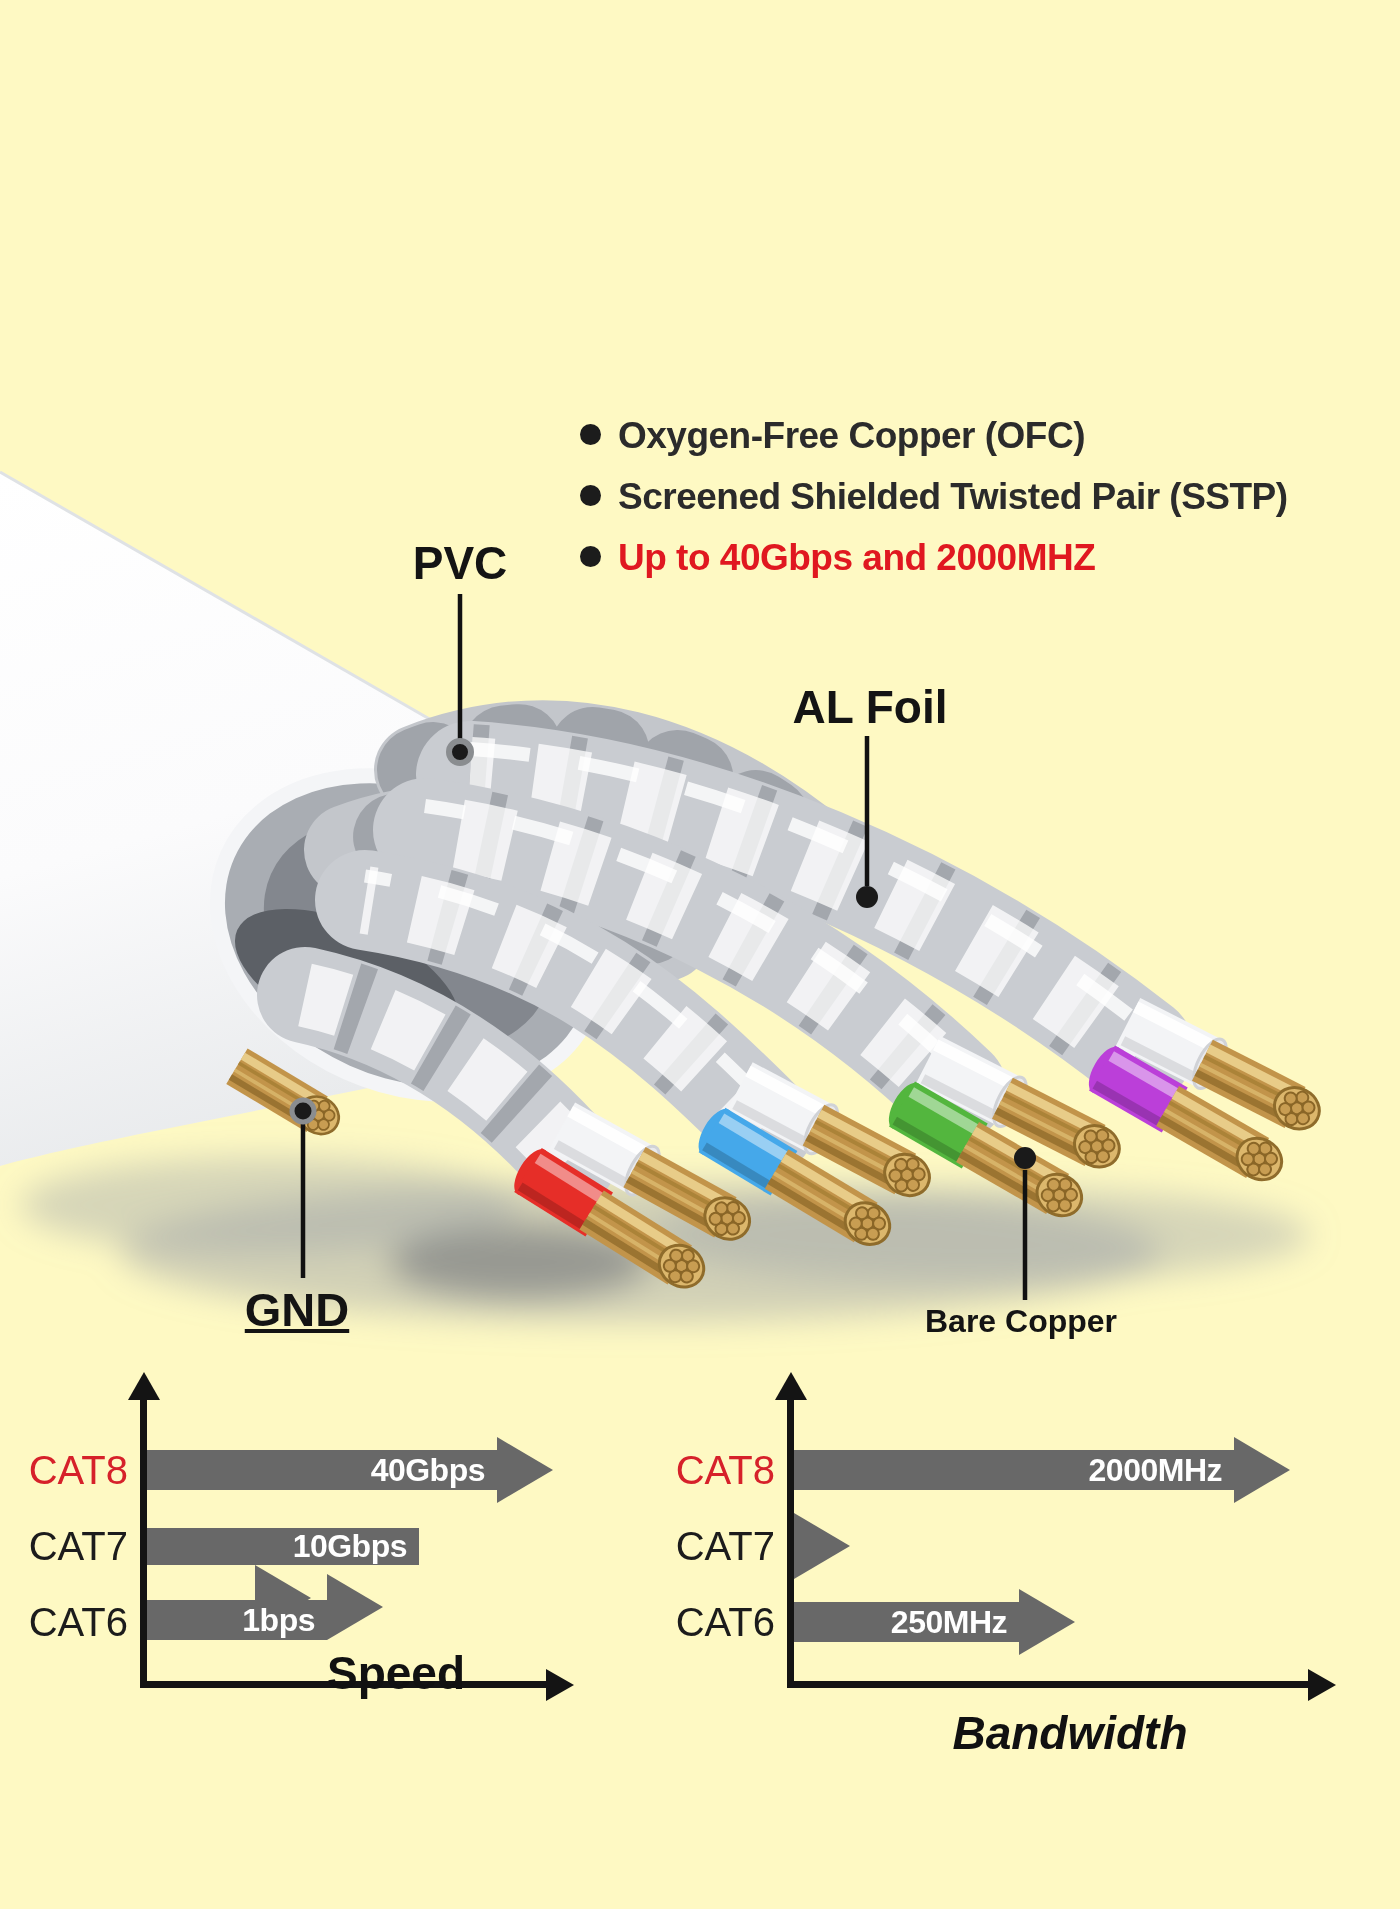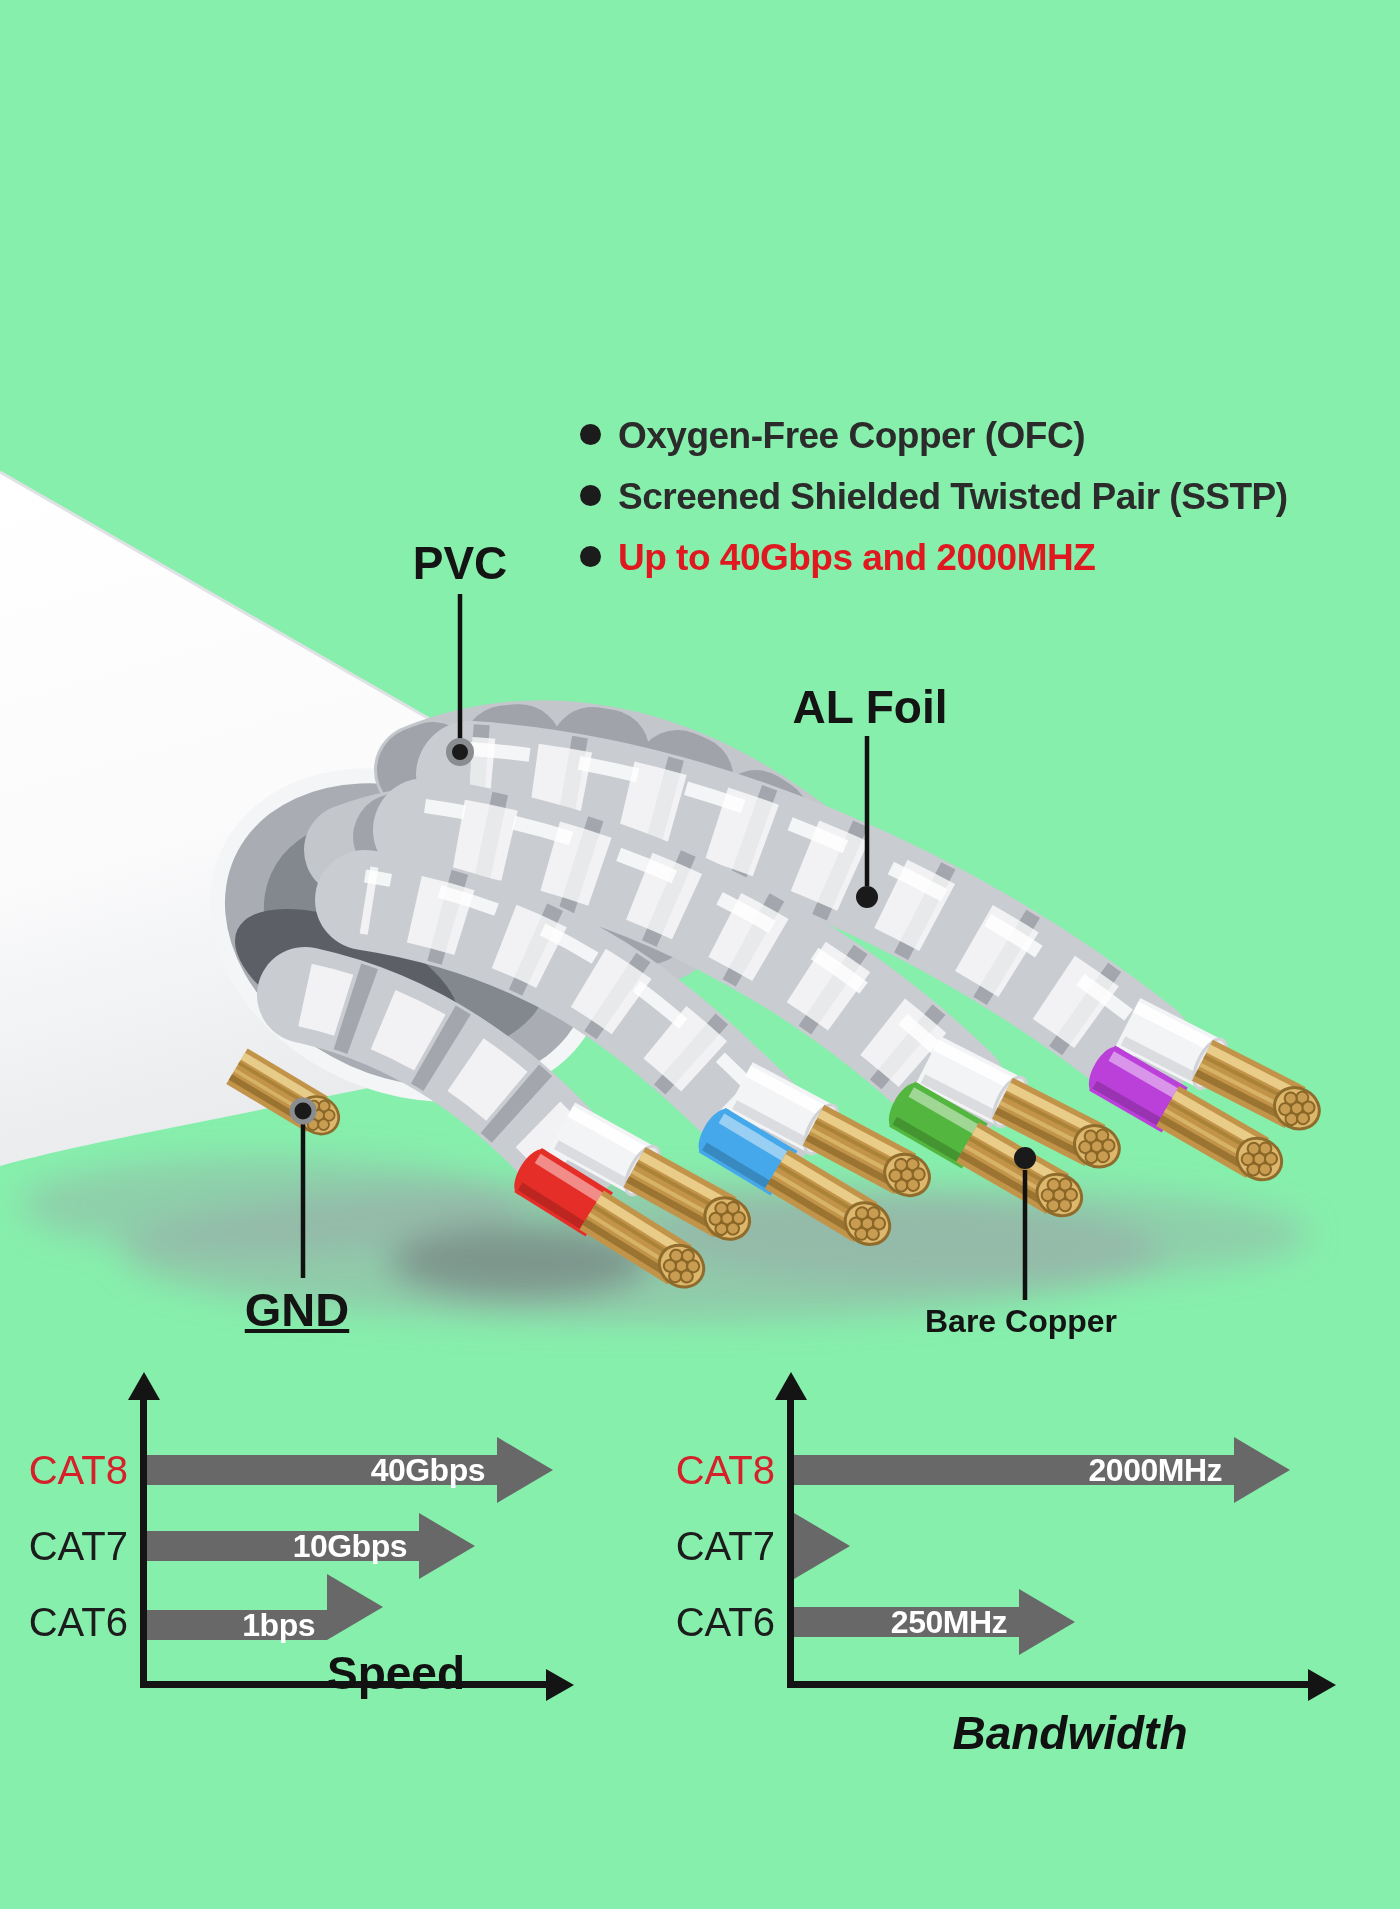--- a/index.html
+++ b/index.html
@@ -1,17 +1,17 @@
 <!DOCTYPE html>
 <html><head>
 <meta charset="utf-8">
 <style>
   html,body{margin:0;padding:0;background:#ffffff;}
   body{font-family:"Liberation Sans", sans-serif; -webkit-font-smoothing:antialiased;}
-  #stage{position:relative;width:1400px;height:1909px;background:#86efac;overflow:hidden;}
+  #stage{position:relative;width:1400px;height:1909px;background:#fef9c3;overflow:hidden;}
   .art{position:absolute;left:0;top:0;}
 
   
   #features{position:absolute;left:580px;top:414px;}
   .feature{display:flex;align-items:flex-start;margin-bottom:17px;height:44px;}
   .fdot{width:21px;height:21px;border-radius:50%;background:#1c1c1c;margin-right:17px;margin-top:10px;flex:0 0 auto;}
   .ftext{font-size:37px;font-weight:700;color:#2b2b2b;line-height:44px;white-space:nowrap;letter-spacing:-0.5px;}
 
   
   .callout{position:absolute;text-align:center;color:#141414;font-weight:700;white-space:nowrap;}
@@ -19,21 +19,21 @@
   #lbl-alfoil{left:770px;top:680px;width:200px;font-size:46px;}
   #lbl-gnd{left:207px;top:1282px;width:180px;font-size:47px;text-decoration:underline;}
   #lbl-bare{left:871px;top:1303px;width:300px;font-size:32px;}
 
   
   .vaxis{position:absolute;width:7px;background:#141414;}
   .haxis{position:absolute;height:7px;background:#141414;}
   .arrow-up{position:absolute;width:0;height:0;border-left:16px solid transparent;border-right:16px solid transparent;border-bottom:28px solid #141414;}
   .arrow-right{position:absolute;width:0;height:0;border-top:16px solid transparent;border-bottom:16px solid transparent;border-left:28px solid #141414;}
   .crow{position:absolute;display:flex;align-items:center;height:36px;}
-  .bar-body{height:30px;background:#686868;display:flex;align-items:center;justify-content:flex-end;}
+  .bar-body{height:40px;background:#686868;display:flex;align-items:center;justify-content:flex-end;}
   .bar-val{color:#ffffff;font-weight:700;font-size:32px;padding-right:12px;white-space:nowrap;letter-spacing:-0.5px;}
   .bar-head{width:0;height:0;border-top:33px solid transparent;border-bottom:33px solid transparent;border-left:56px solid #686868;}
   .cat-label{position:absolute;height:36px;line-height:36px;font-size:40px;font-weight:400;color:#1c1c1c;text-align:right;}
   .chart-title{position:absolute;width:400px;text-align:center;font-size:46px;font-weight:700;color:#111111;}
 </style>
 </head>
 <body>
 
 <div id="stage">
 
@@ -201,21 +201,21 @@
     <div class="cat-label" style="left: 28px; top: 1452px; width: 100px; color: rgb(214, 33, 42);">CAT8</div>
     <div class="cat-label" style="left: 28px; top: 1528px; width: 100px; color: rgb(28, 28, 28);">CAT7</div>
     <div class="cat-label" style="left: 28px; top: 1604px; width: 100px; color: rgb(28, 28, 28);">CAT6</div>
 
     <div class="crow" style="left:147px;top:1452px;">
       <div class="bar-body" style="background: rgb(104, 104, 104); width: 350px;">
           <span class="bar-val">40Gbps</span>
         </div>
       <div class="bar-head" style="border-left-color: rgb(104, 104, 104);"></div>
     </div>
-    <div class="crow" style="left:147px;top:1528px;">
+    <div class="crow" style="left:147px;top:1528px;flex-direction:column;">
       <div class="bar-body" style="background: rgb(104, 104, 104); width: 272px;">
           <span class="bar-val">10Gbps</span>
         </div>
       <div class="bar-head" style="border-left-color: rgb(104, 104, 104);"></div>
     </div>
     <div class="crow" style="left:147px;top:1604px;align-items:flex-end;">
       <div class="bar-body" style="background: rgb(104, 104, 104); width: 180px;">
           <span class="bar-val">1bps</span>
         </div>
       <div class="bar-head" style="border-left-color: rgb(104, 104, 104);"></div>

